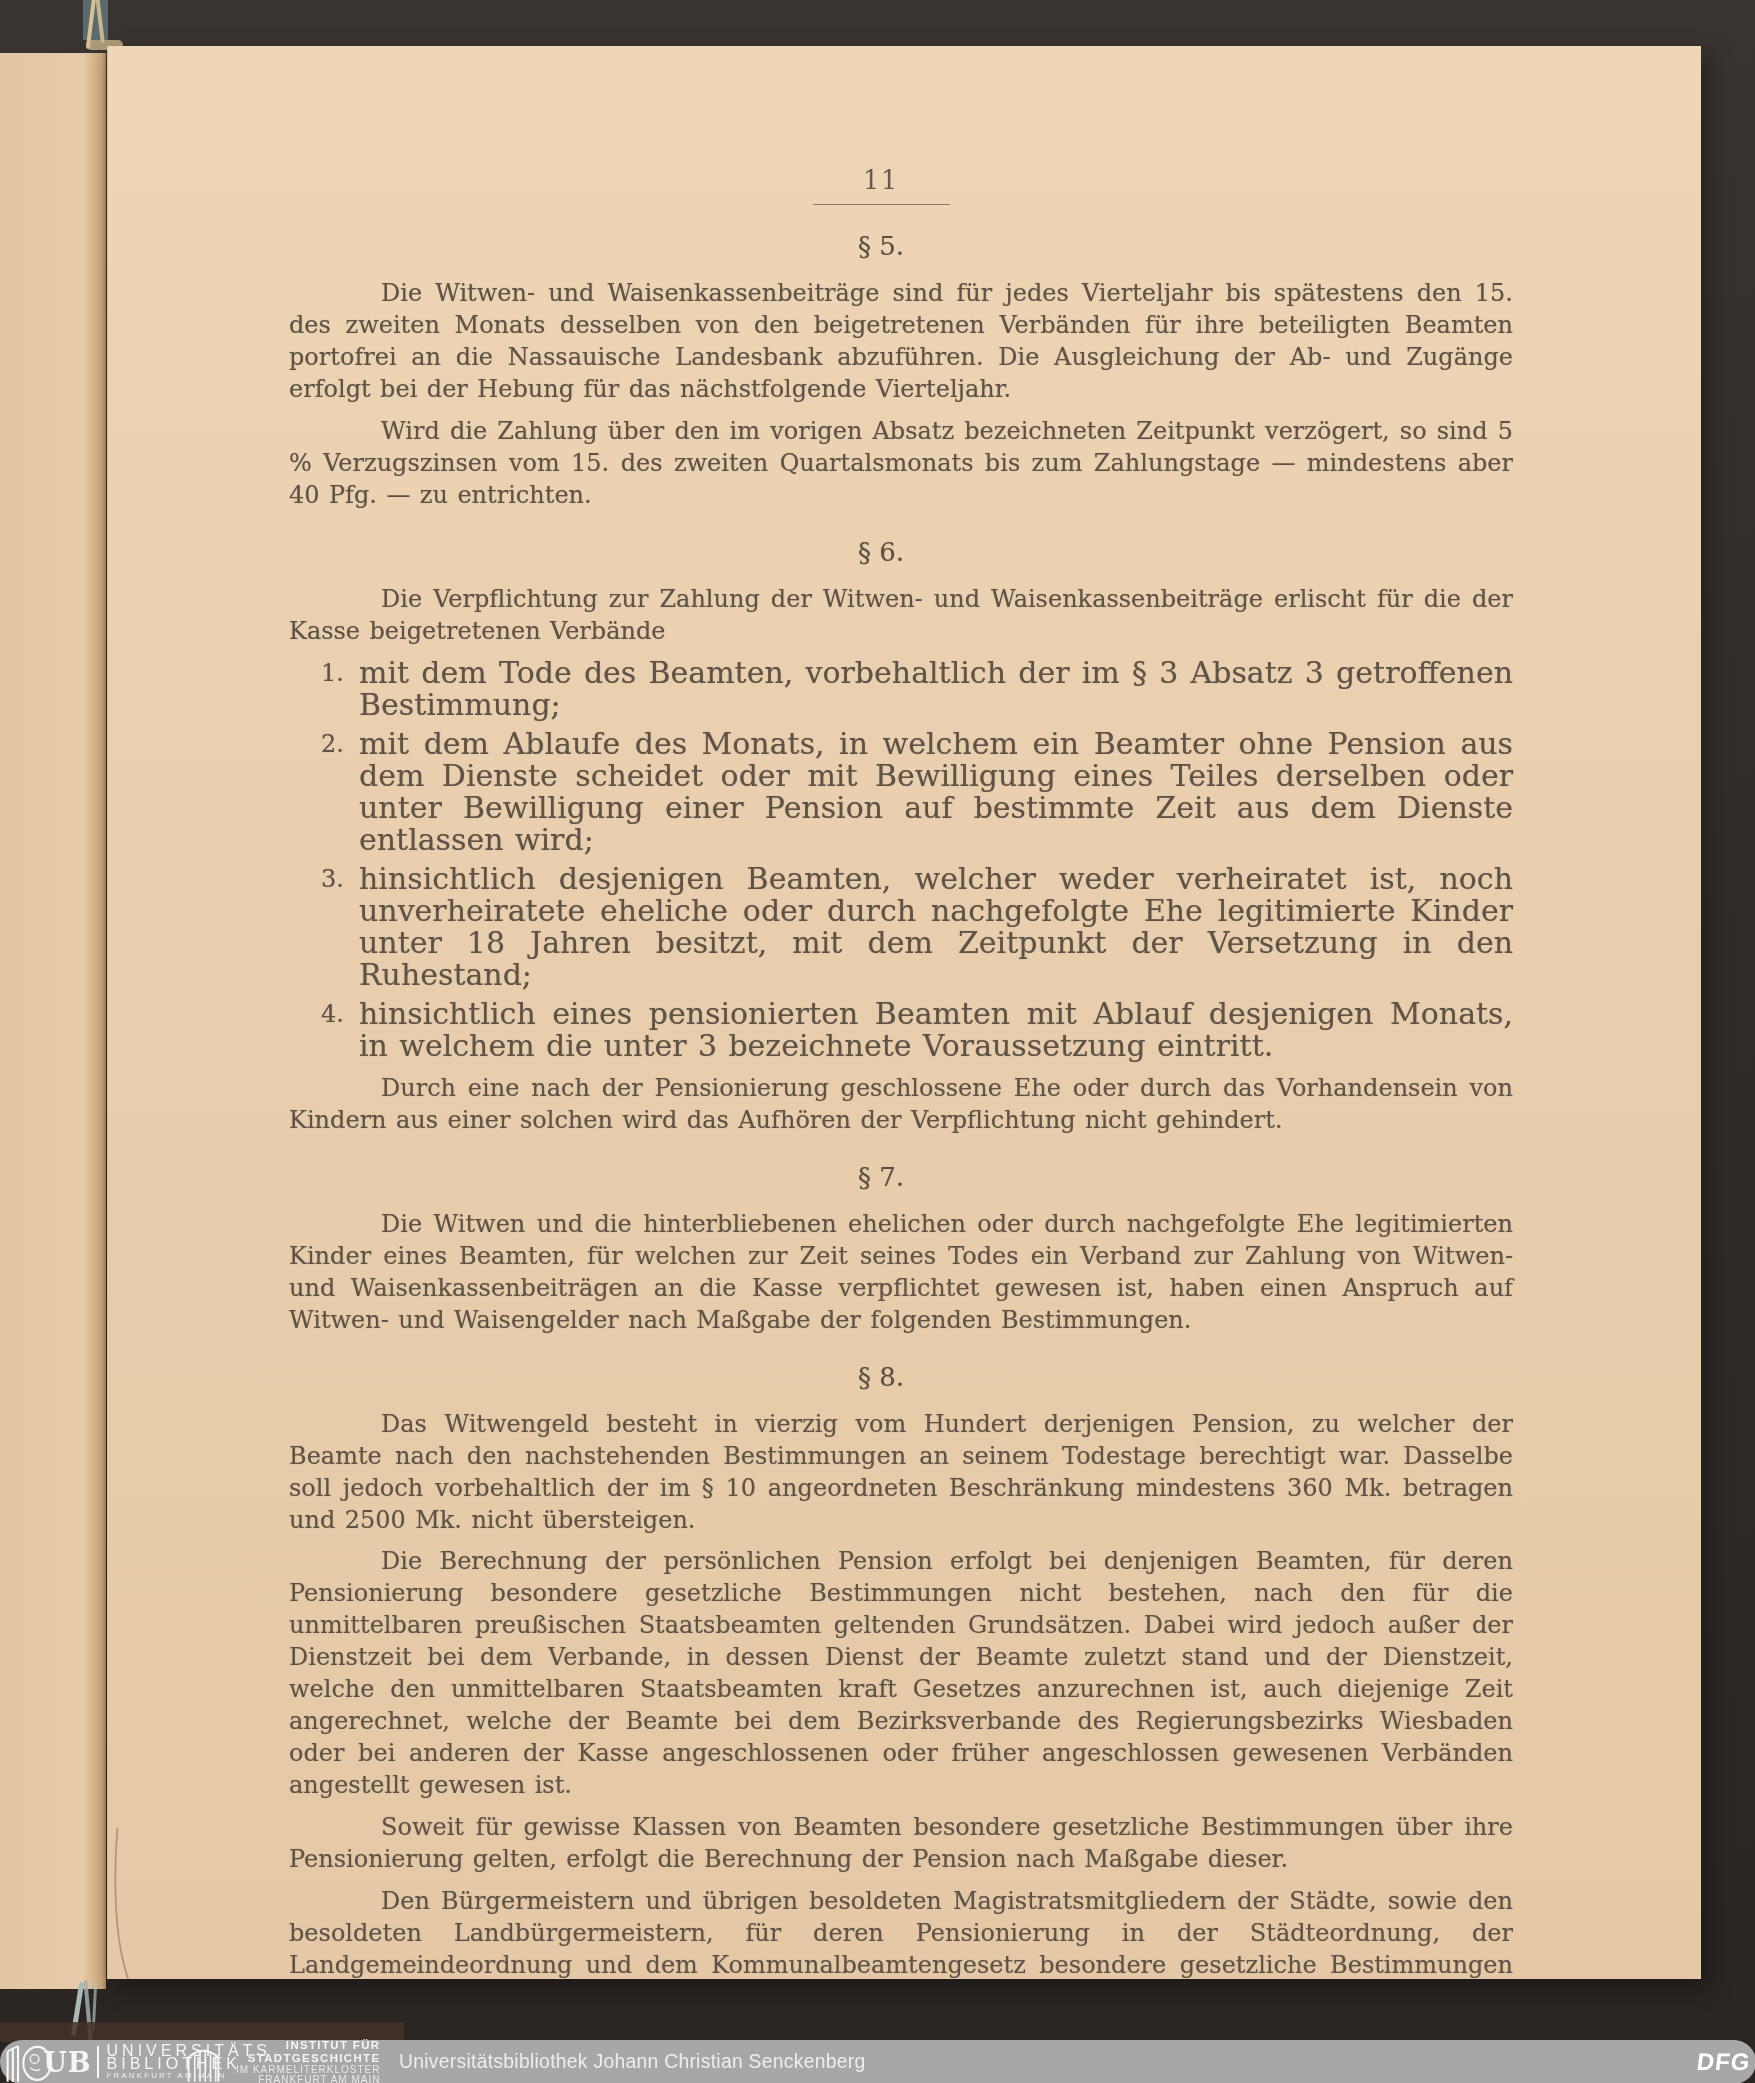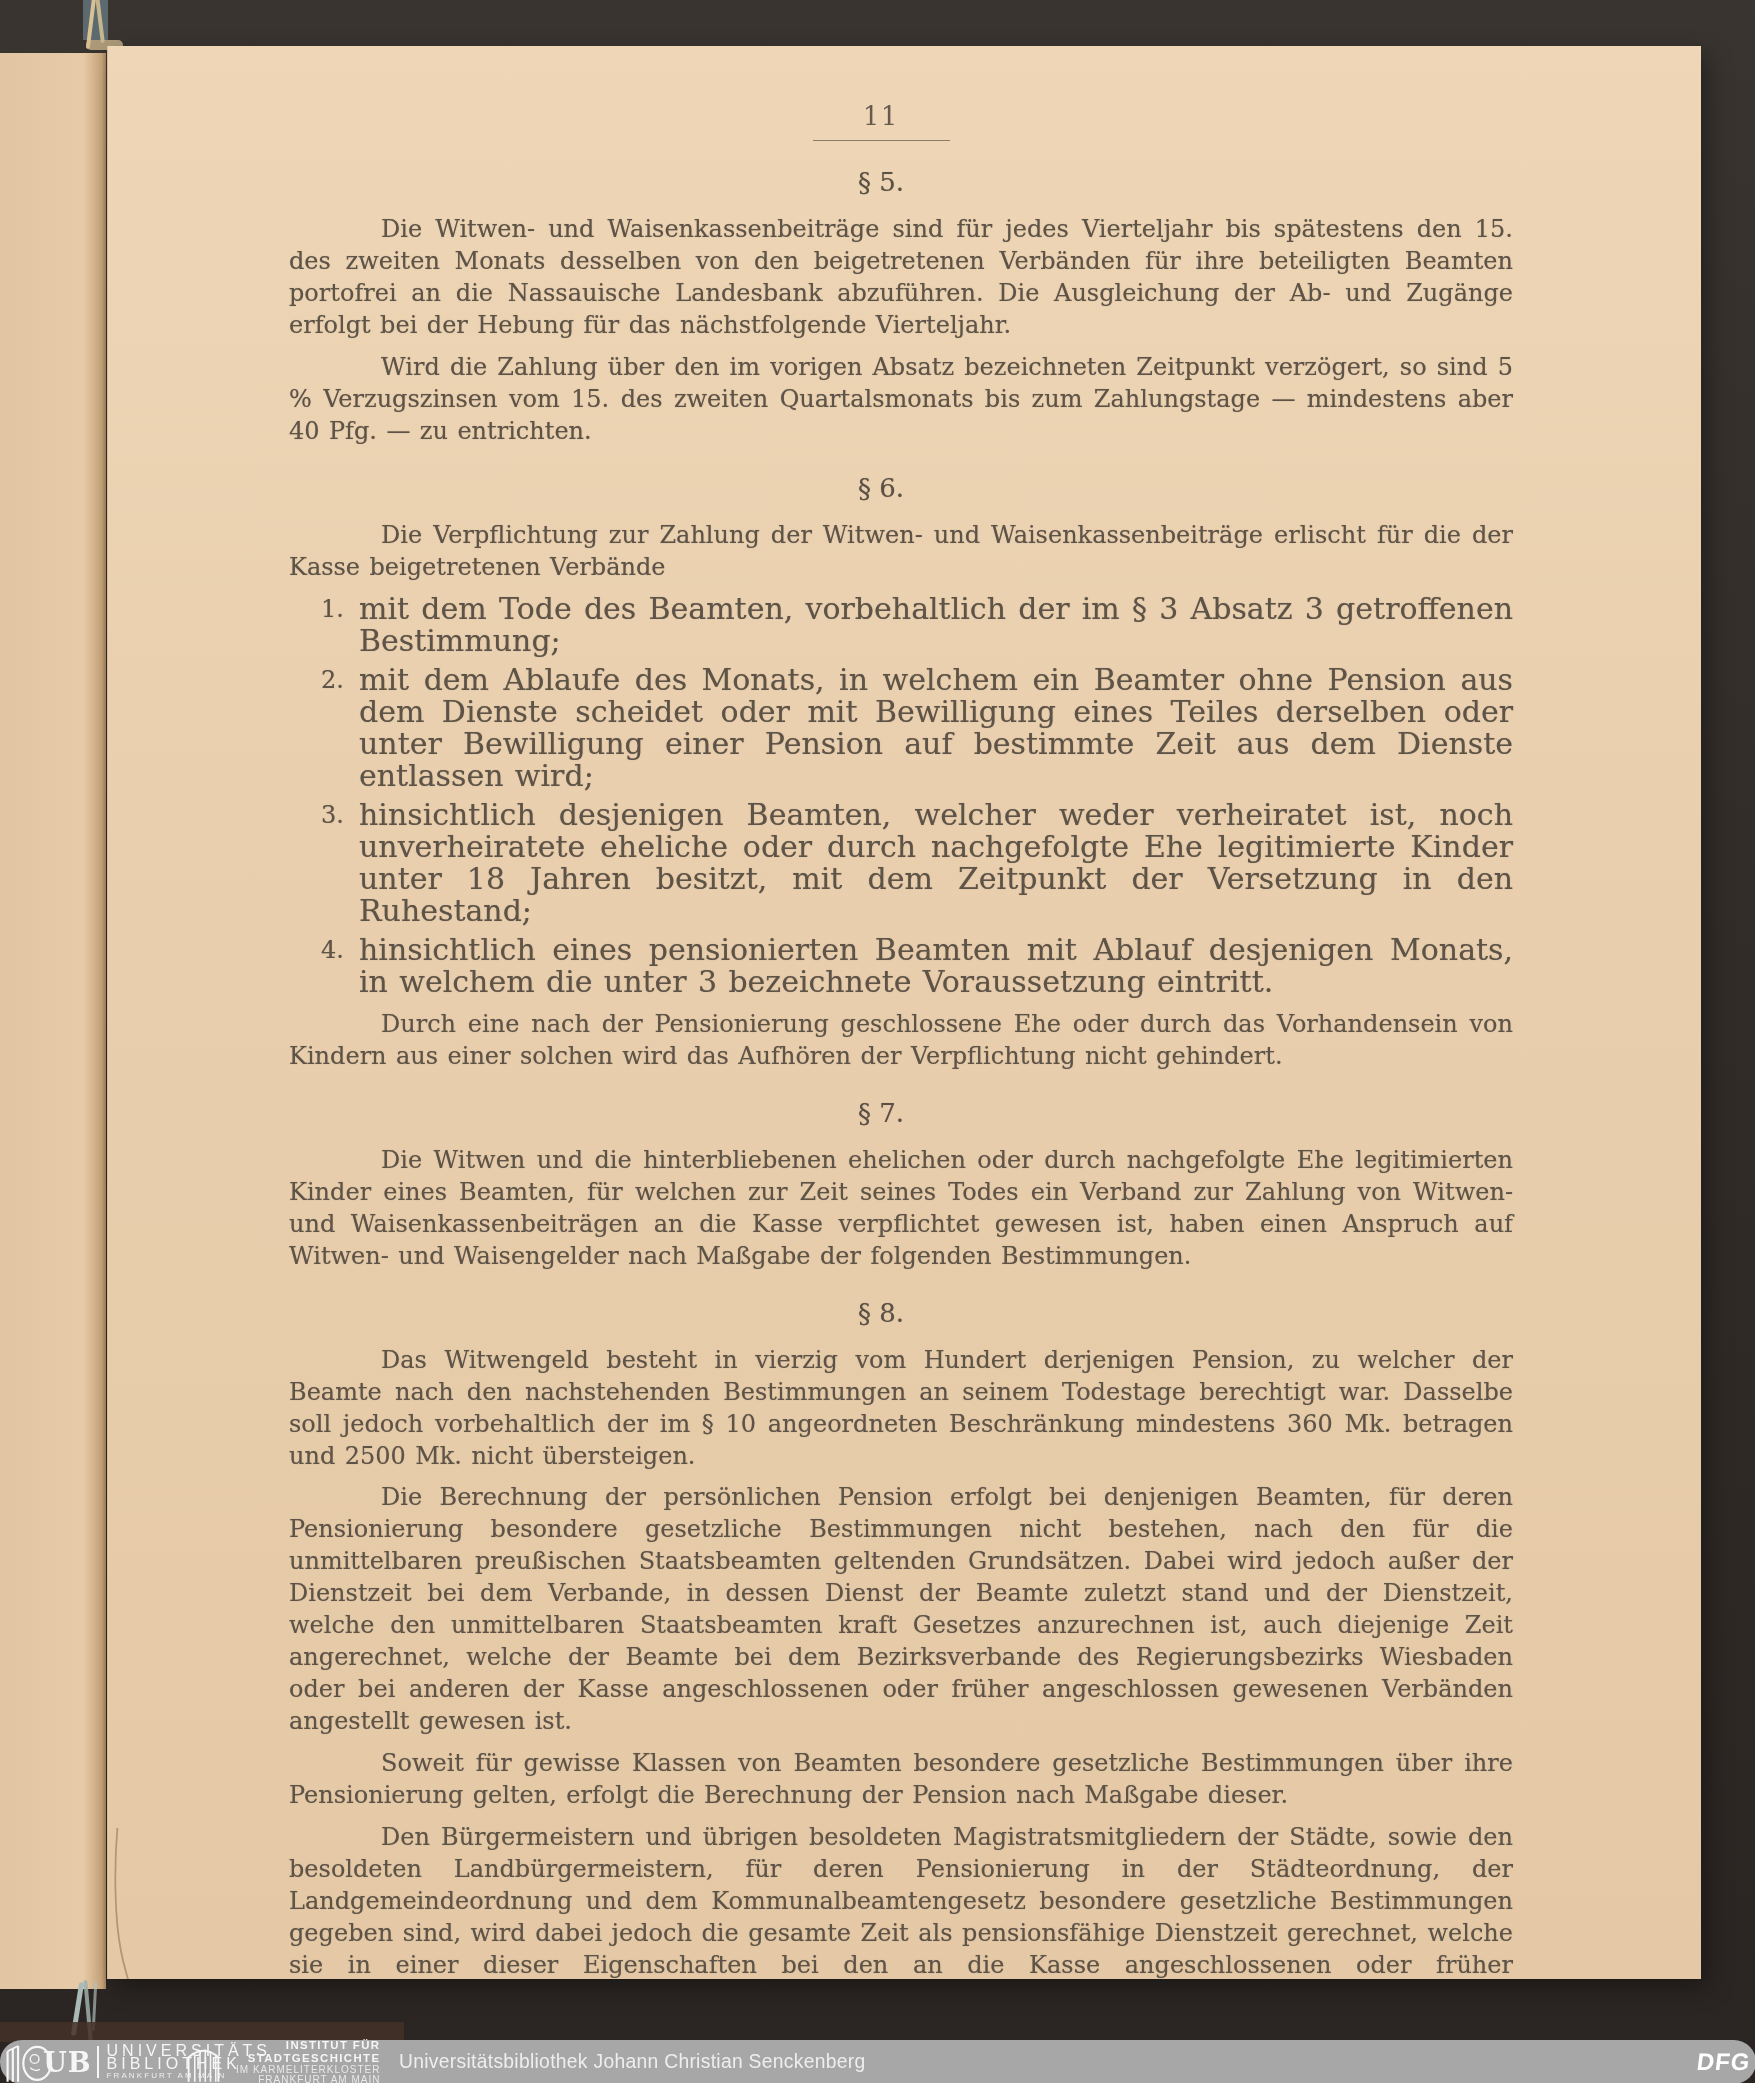--- a/index.html
+++ b/index.html
@@ -32,21 +32,21 @@
   .page {
     position:absolute; left:107px; top:46px; width:1593px; height:1933px; overflow:hidden;
     background:linear-gradient(180deg, #eed6b6 0%, #e9cfae 40%, #e5c9a6 100%);
     border-left:0.9px solid #d9bd99;
     box-shadow:7px 8.8px 23px rgba(0,0,0,.35);
   }
   .tear-svg { position:absolute; left:-2.6px; top:1782px; }
 
   .content { position:absolute; left:141px; top:0; width:1264px; color:#5e5347; }
   .page-number {
-    padding-top:56px; text-align:center; font-size:25.5px; line-height:28px;
+    padding-top:120px; text-align:center; font-size:25.5px; line-height:28px;
     letter-spacing:1.8px; color:#655a4d;
   }
   .head-rule { width:137px; height:1.8px; background:#6f6458; margin:9.7px auto 0 auto; opacity:.8; }
 
   .sec-heading {
     font-size:26px; font-weight:normal; text-align:center;
     margin:26px 0 16px 0; line-height:30px; color:#5b5044;
     text-shadow:0 0 0.9px rgba(91,80,68,.45);
   }
   .chapter-heading {

